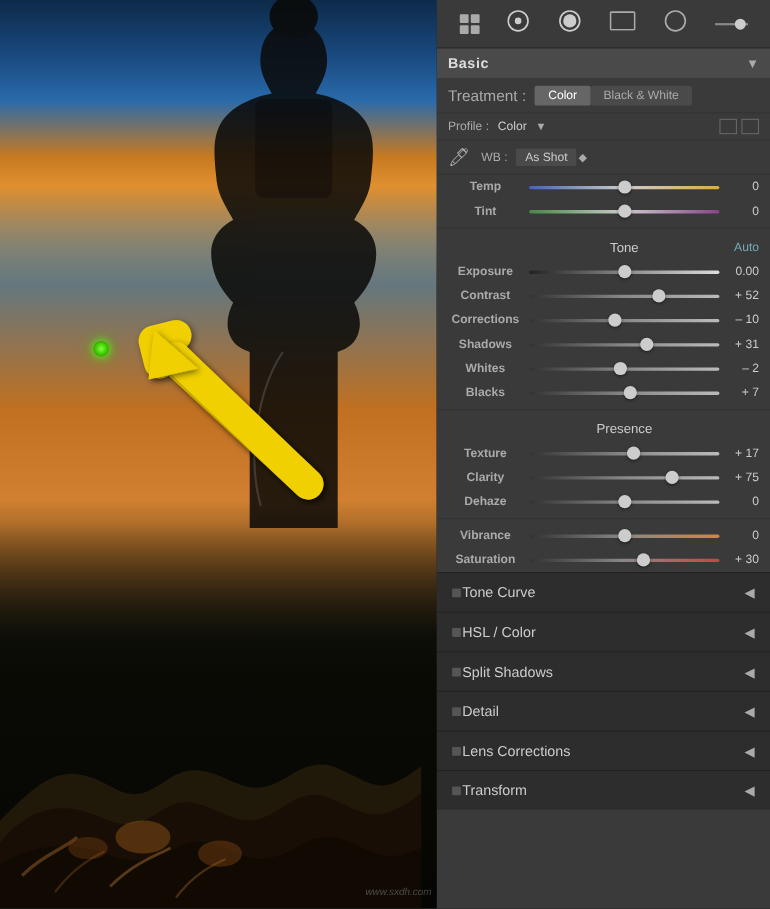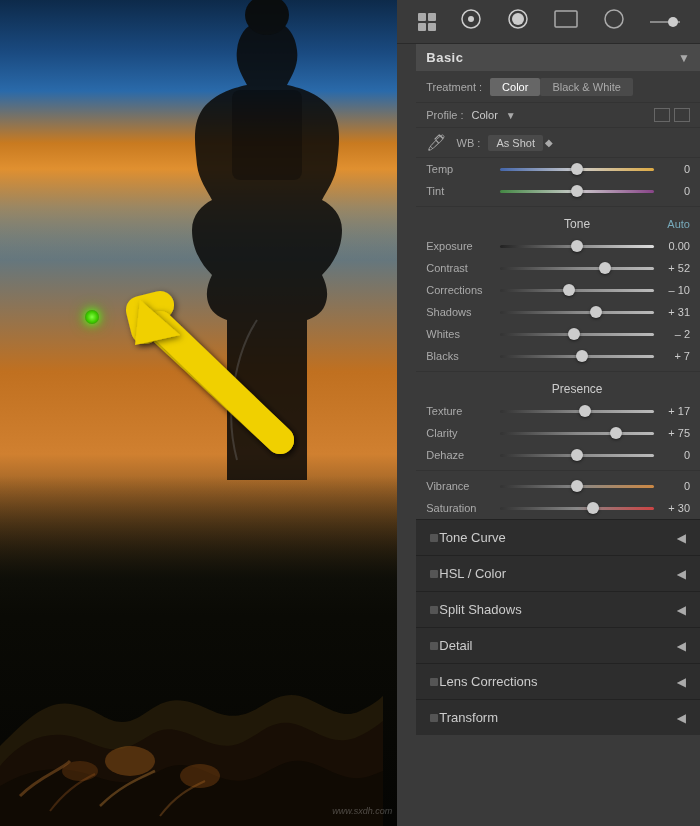--- a/index.html
+++ b/index.html
@@ -138,21 +138,20 @@
       border-radius: 1px;
     }
 
     
     #panel-content {
       flex: 1;
       overflow-y: auto;
       overflow-x: hidden;
       scrollbar-width: thin;
       scrollbar-color: #555 #2a2a2a;
-      margin-left: 19px;
     }
     #panel-content::-webkit-scrollbar { width: 6px; }
     #panel-content::-webkit-scrollbar-track { background: #2a2a2a; }
     #panel-content::-webkit-scrollbar-thumb { background: #555; border-radius: 3px; }
 
     
     .section-header {
       background: #4a4a4a;
       padding: 6px 10px;
       display: flex;
@@ -179,21 +178,21 @@
 
     
     .treatment-row {
       display: flex;
       align-items: center;
       padding: 6px 10px;
       border-bottom: 1px solid #333;
     }
     .treatment-label {
       color: #aaa;
-      font-size: 11px;
+      font-size: 14px;
       margin-right: 8px;
     }
     .treatment-btn {
       padding: 3px 12px;
       font-size: 11px;
       cursor: pointer;
       border: none;
       border-radius: 2px;
     }
     .treatment-btn.active {
@@ -288,22 +287,23 @@
     .slider-row {
       display: flex;
       align-items: center;
       padding: 3px 10px;
       gap: 6px;
     }
     .slider-name {
       color: #aaa;
       font-size: 11px;
       width: 68px;
-      text-align: left;
+      text-align: center;
       flex-shrink: 0;
+      font-weight: bold;
     }
     .slider-track-container {
       flex: 1;
       position: relative;
       height: 16px;
       display: flex;
       align-items: center;
     }
     .slider-track {
       width: 100%;

